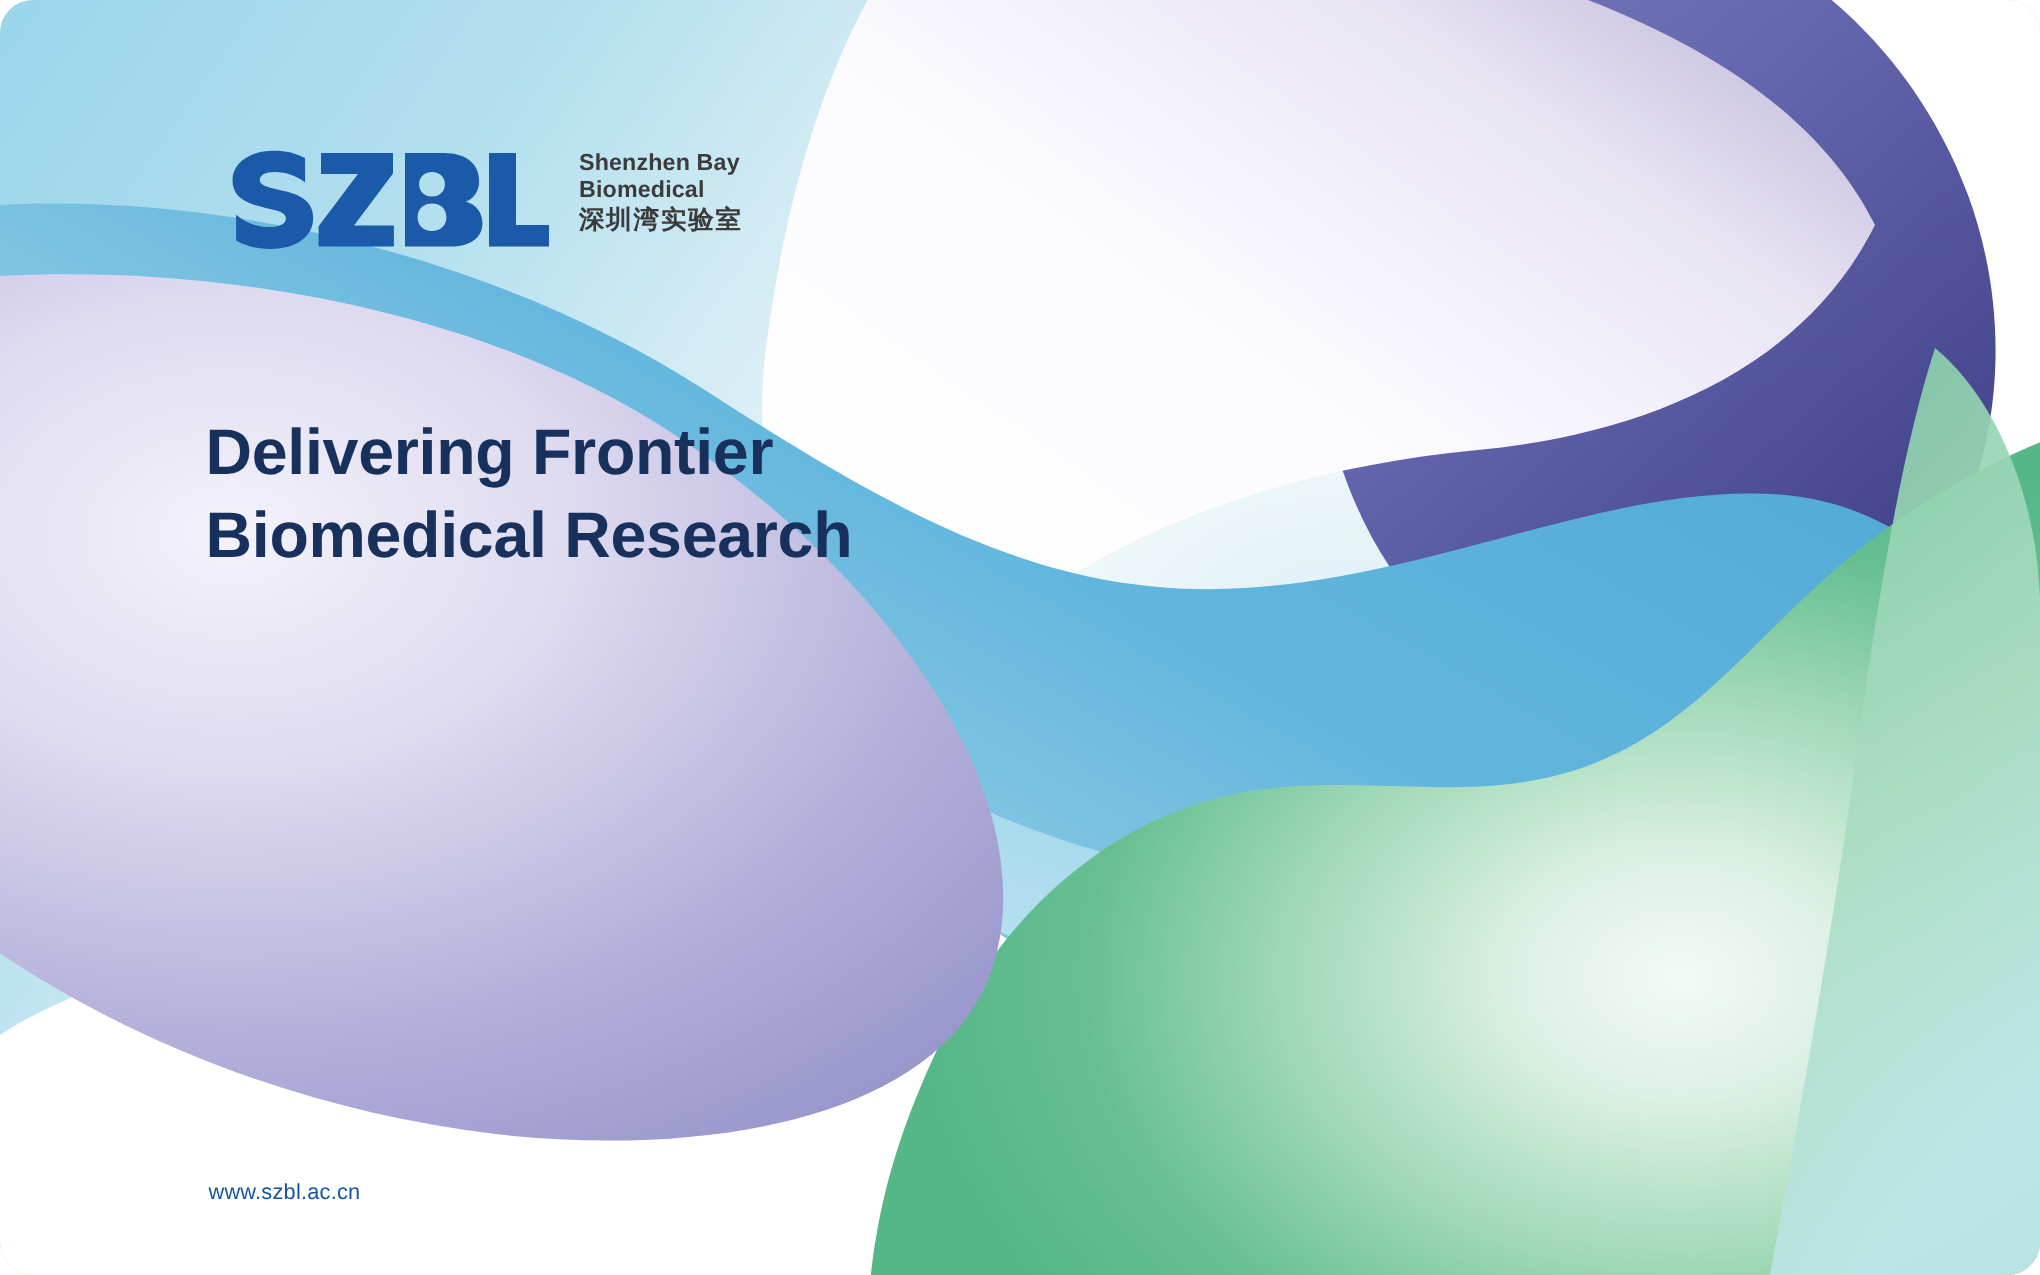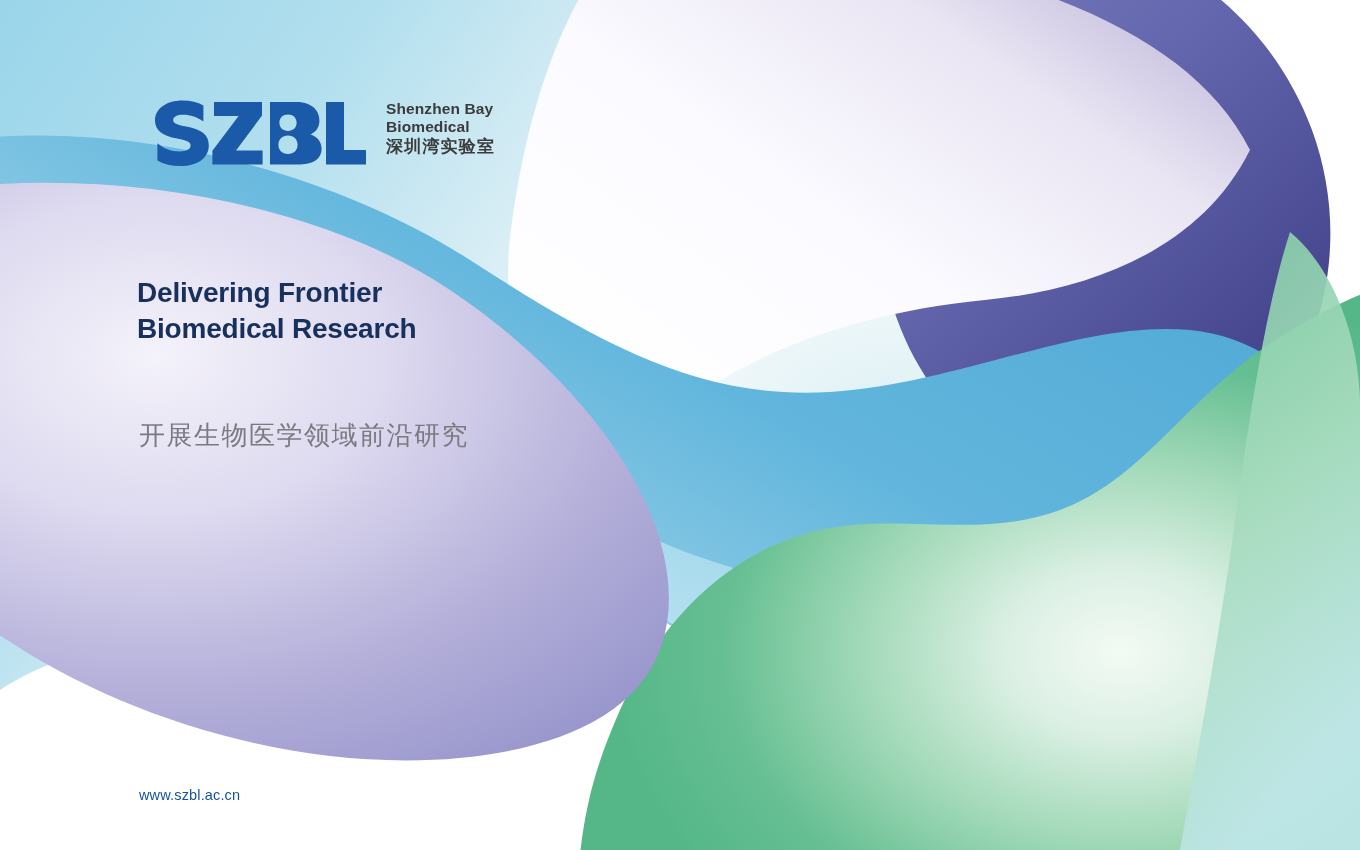--- a/index.html
+++ b/index.html
@@ -8,20 +8,21 @@
     padding: 0;
     background: #ffffff;
   }
   #stage {
     position: relative;
     width: 1360px;
     height: 850px;
     overflow: hidden;
     background: #86efac;
     font-family: "Liberation Sans", "DejaVu Sans", sans-serif;
+    border-radius: 22px;
   }
 
   
   #bg {
     position: absolute;
     inset: 0;
     width: 1360px;
     height: 850px;
     display: block;
   }
@@ -67,21 +68,21 @@
     text-align: right;
   }
 
   
   .headline {
     position: absolute;
     left: 137px;
     top: 275px;
     width: 620px;
     color: #17315c;
-    font-size: 28px;
+    font-size: 43px;
     font-weight: 700;
     line-height: 1.29;
     letter-spacing: -0.2px;
     white-space: pre-line;
   }
 
   
   .subtitle {
     position: absolute;
     left: 139px;
@@ -269,18 +270,17 @@
       <div class="logo-words">
         <div class="ln">Shenzhen Bay</div>
         <div class="ln">Biomedical</div>
         <div class="cn">深圳湾实验室</div>
       </div>
     </div>
 
     <div class="headline">Delivering Frontier
 Biomedical Research</div>
 
-    <div class="subtitle">开展生物医学领域前沿研究</div>
 
     <div class="website">www.szbl.ac.cn</div>
 
   </div>
 </div>
 
 </body></html>

